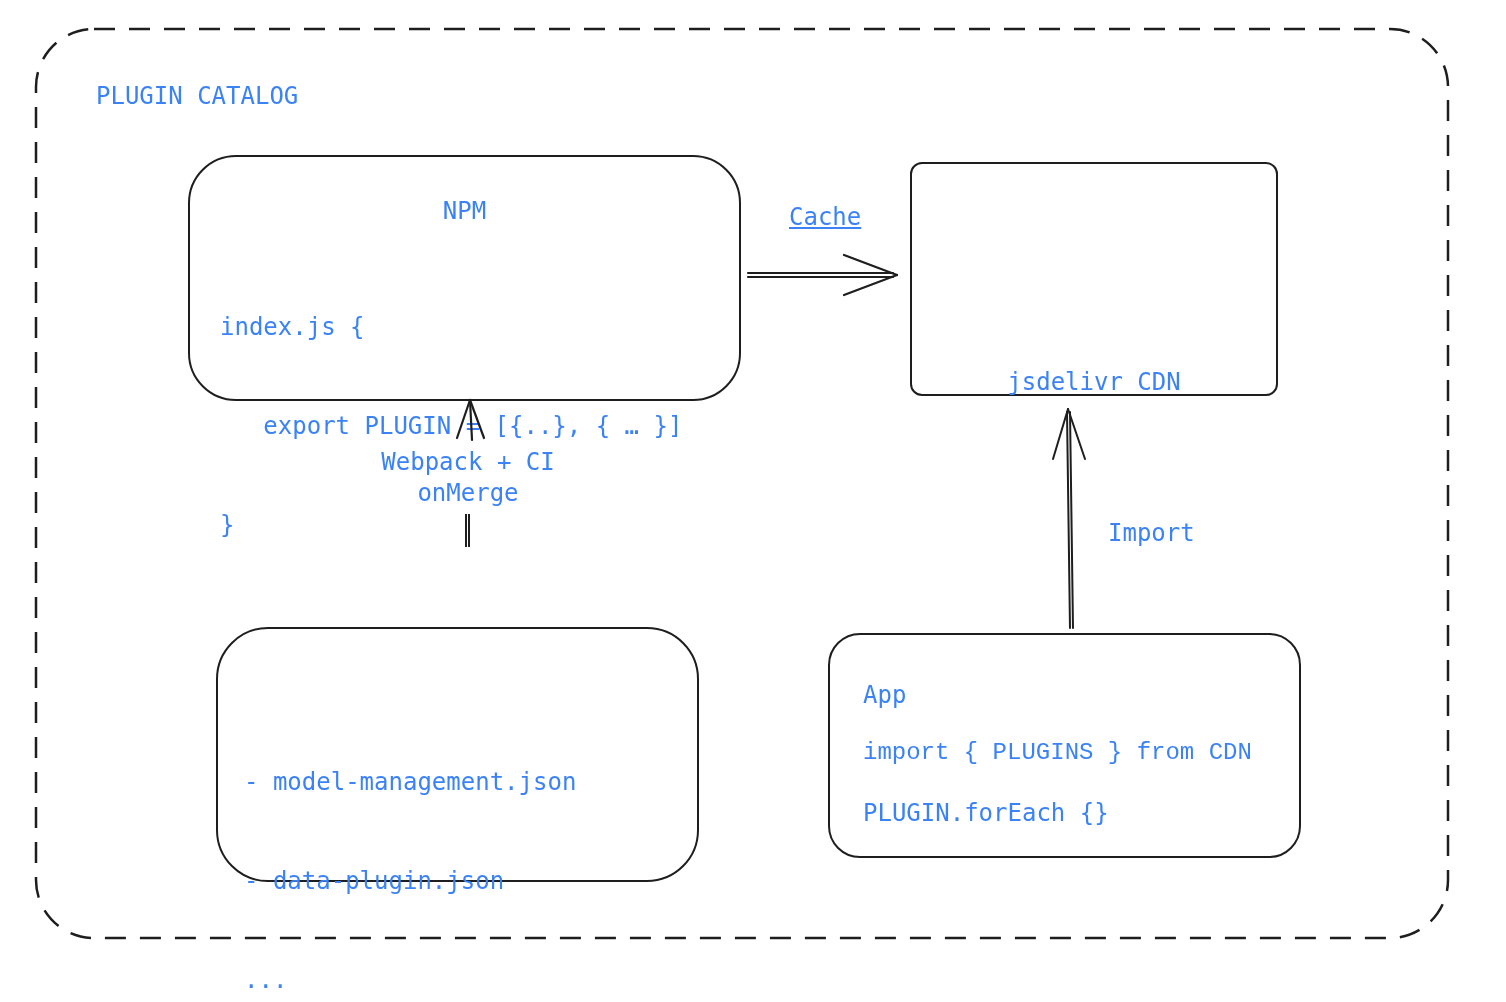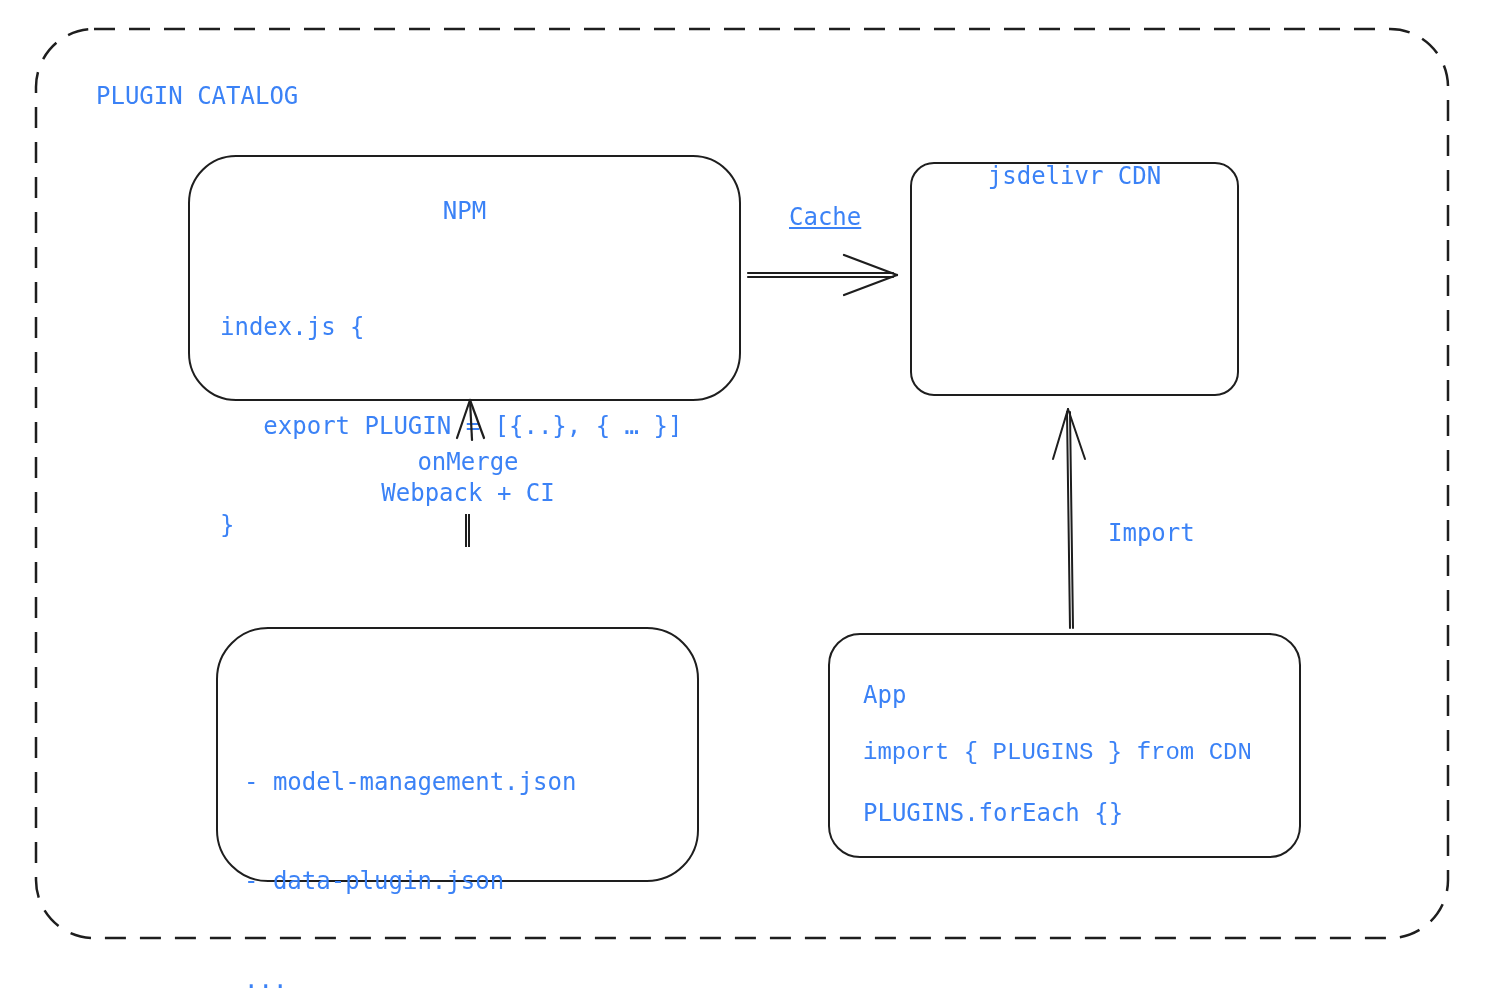--- a/index.html
+++ b/index.html
@@ -16,22 +16,22 @@
   }
   .abs { position: absolute; }
   .frame-svg, .arrow-svg { position: absolute; overflow: visible; }
   .box {
     position: absolute;
     border: 2.5px solid #1e1e1e;
     background: #ffffff;
     box-sizing: border-box;
   }
   .npm-box  { left: 188px; top: 155px; width: 553px; height: 246px; border-radius: 48px; }
-  .cdn-box  { left: 910px; top: 162px; width: 329px; height: 234px; border-radius: 24px;
-              display: flex; align-items: flex-start; justify-content: center; }
+  .cdn-box  { left: 910px; top: 162px; width: 368px; height: 234px; border-radius: 12px;
+              display: flex; align-items: flex-end; justify-content: center; }
   .repo-box { left: 216px; top: 627px; width: 483px; height: 255px; border-radius: 52px; }
   .app-box  { left: 828px; top: 633px; width: 473px; height: 225px; border-radius: 32px; }
 
   .diagram-title { left: 96px; top: 84px; }
 
   .box-title-centered {
     position: absolute;
     left: 0; right: 0; top: 42px;
     text-align: center;
   }
@@ -98,37 +98,37 @@
   </svg>
 
   <svg class="arrow-svg" style="left:447px; top:397px;" width="46" height="45" viewBox="0 0 46 45">
     <g fill="none" stroke="#1e1e1e" stroke-width="2.2" stroke-linecap="round">
       <path d="M23,3 L25,43"></path>
       <path d="M23,3 L10,41"></path>
       <path d="M23,3 L37,41"></path>
     </g>
   </svg>
   <div class="abs build-label">
+    <div>Webpack + CI</div>
     <div>onMerge</div>
-    <div>Webpack + CI</div>
   </div>
   <div class="abs connector-line"></div>
 
   <div class="box repo-box">
     <div class="code-block repo-files">
       <div>- model-management.json</div>
       <div>- data-plugin.json</div>
       <div>...</div>
     </div>
   </div>
 
   <div class="box app-box">
     <div class="app-title">App</div>
     <div class="app-line1">import { PLUGINS } from CDN</div>
-    <div class="app-line2">PLUGINS.forEach {}</div>
+    <div class="app-line2">PLUGIN.forEach {}</div>
   </div>
 
   <svg class="arrow-svg" style="left:1044px; top:402px;" width="50" height="228" viewBox="0 0 50 228">
     <g fill="none" stroke="#1e1e1e" stroke-width="2" stroke-linecap="round">
       <path d="M26,226 L23,10"></path>
       <path d="M29,226 L26,10"></path>
       <path d="M24,7 L9,57"></path>
       <path d="M24,7 L41,57"></path>
     </g>
   </svg>

